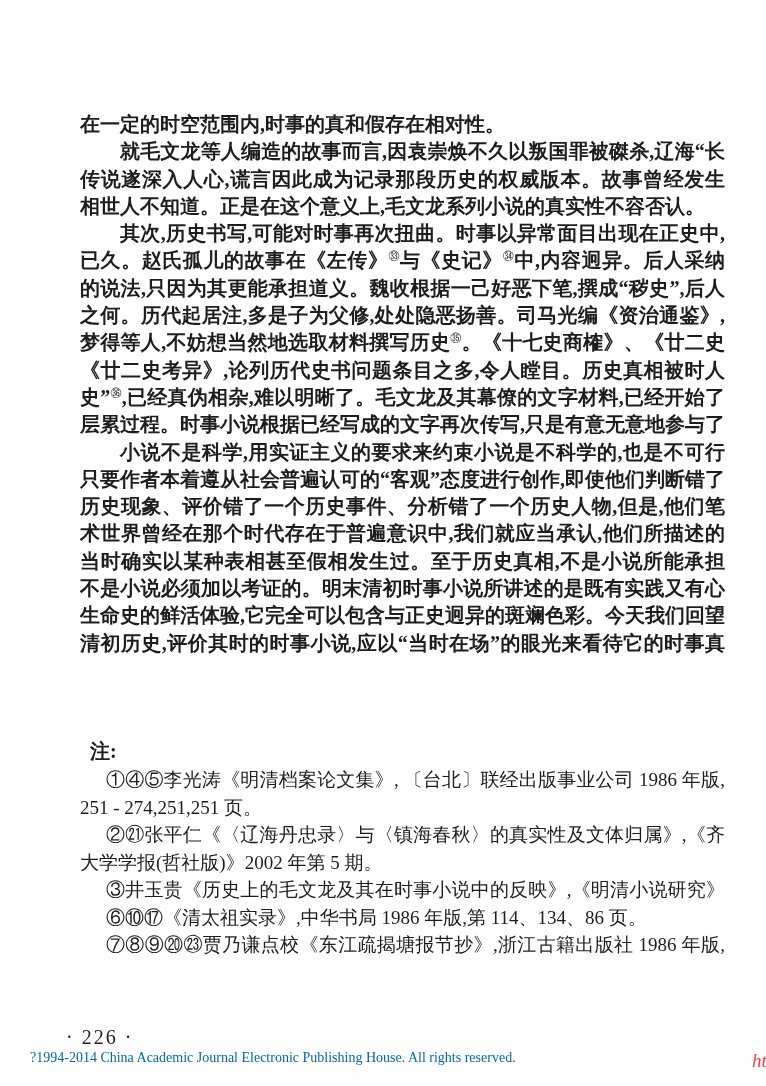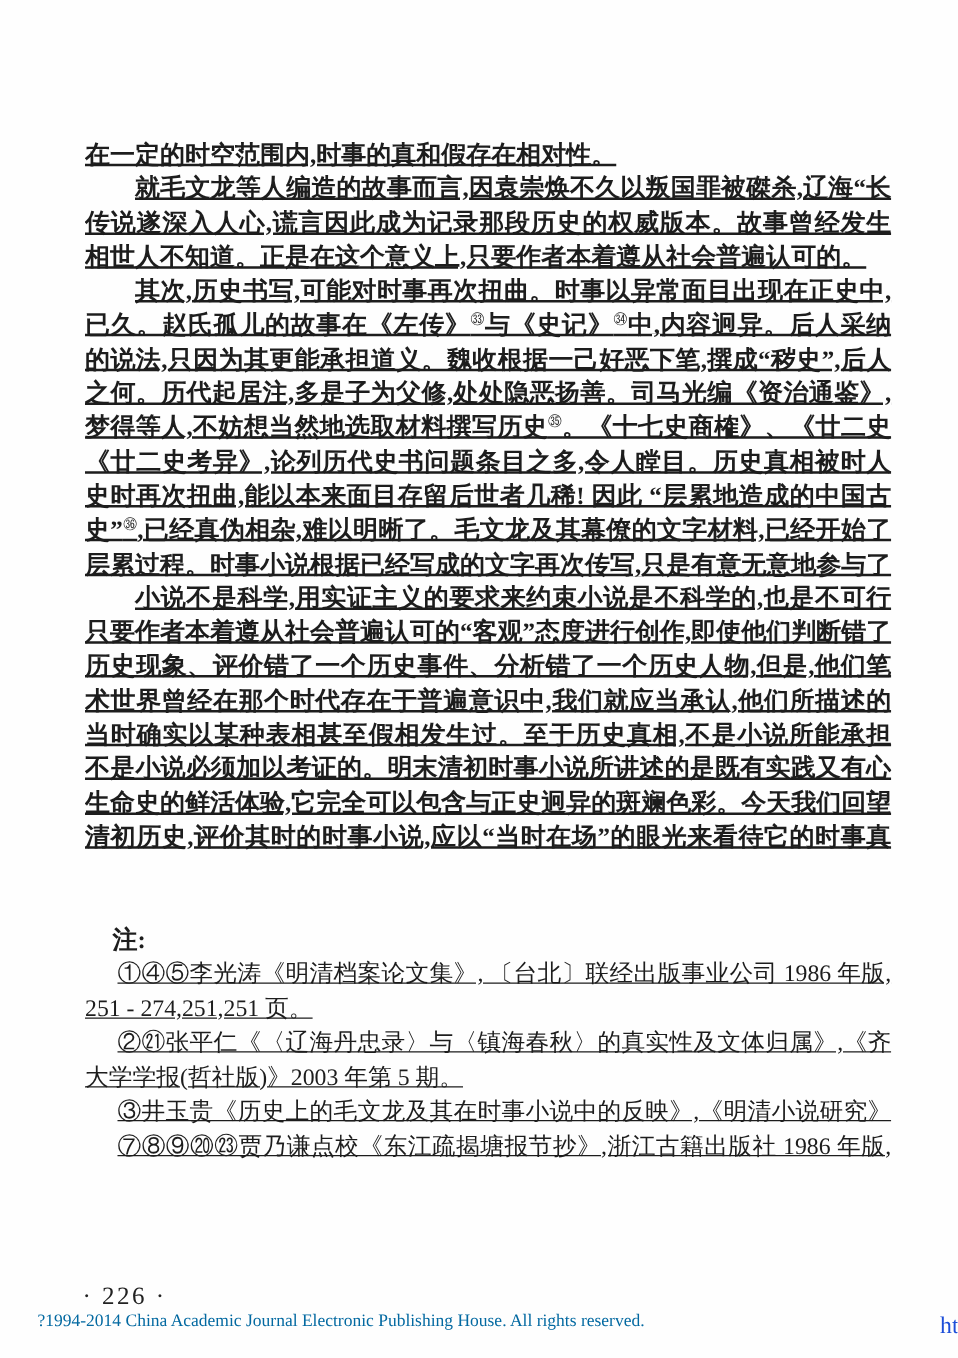--- a/index.html
+++ b/index.html
@@ -7,23 +7,22 @@
     width: 766px;
     height: 1086px;
     background: #fefefe;
     position: relative;
     overflow: hidden;
     font-family: "Liberation Serif", "DejaVu Serif", serif;
     color: #1d1d1d;
   }
   .textblock {
     position: absolute;
-    left: 68px;
+    left: 80px;
     width: 645px;
-    text-decoration: underline;
   }
   #body-text { top: 111px; }
   .line {
     font-size: 20px;
     font-weight: 600;
     line-height: 27.3px;
     height: 27.3px;
     overflow: hidden;
     text-align: justify;
     text-align-last: left;
@@ -71,59 +70,60 @@
     top: 1050px;
     font-size: 14px;
     color: #0369a1;
     white-space: nowrap;
   }
   #watermark-tail {
     position: absolute;
     left: 752px;
     top: 1050px;
     font-size: 19px;
-    color: #1d4ed8;
+    color: #ef4444;
     white-space: nowrap;
+    font-style: italic;
   }
 </style>
 </head>
 <body>
 
 <div id="body-text" class="textblock">
     <div class="line">在一定的时空范围内,时事的真和假存在相对性。</div>
     <div class="line j indent">就毛文龙等人编造的故事而言,因袁崇焕不久以叛国罪被磔杀,辽海“长城”</div>
     <div class="line j">传说遂深入人心,谎言因此成为记录那段历史的权威版本。故事曾经发生过,真</div>
-    <div class="line">相世人不知道。正是在这个意义上,只要作者本着遵从社会普遍认可的。</div>
+    <div class="line">相世人不知道。正是在这个意义上,毛文龙系列小说的真实性不容否认。</div>
     <div class="line j indent">其次,历史书写,可能对时事再次扭曲。时事以异常面目出现在正史中,由来</div>
     <div class="line j">已久。赵氏孤儿的故事在《左传》<sup>㉝</sup>与《史记》<sup>㉞</sup>中,内容迥异。后人采纳了《史记》</div>
     <div class="line j">的说法,只因为其更能承担道义。魏收根据一己好恶下笔,撰成“秽史”,后人无如</div>
     <div class="line j">之何。历代起居注,多是子为父修,处处隐恶扬善。司马光编《资治通鉴》,要求范</div>
     <div class="line j">梦得等人,不妨想当然地选取材料撰写历史<sup>㉟</sup>。《十七史商榷》、《廿二史札记》、</div>
     <div class="line j">《廿二史考异》,论列历代史书问题条目之多,令人瞠目。历史真相被时人掩盖,编</div>
-    <div class="line j">史时再次扭曲,能以本来面目存留后世者几稀! 因此 “层累地造成的中国古</div>
     <div class="line j">史”<sup>㊱</sup>,已经真伪相杂,难以明晰了。毛文龙及其幕僚的文字材料,已经开始了这个</div>
     <div class="line j">层累过程。时事小说根据已经写成的文字再次传写,只是有意无意地参与了这一</div>
     <div class="line j indent">小说不是科学,用实证主义的要求来约束小说是不科学的,也是不可行的。</div>
     <div class="line j">只要作者本着遵从社会普遍认可的“客观”态度进行创作,即使他们判断错了一个</div>
     <div class="line j">历史现象、评价错了一个历史事件、分析错了一个历史人物,但是,他们笔下的艺</div>
     <div class="line j">术世界曾经在那个时代存在于普遍意识中,我们就应当承认,他们所描述的时事</div>
     <div class="line j">当时确实以某种表相甚至假相发生过。至于历史真相,不是小说所能承担的,也</div>
     <div class="line j">不是小说必须加以考证的。明末清初时事小说所讲述的是既有实践又有心灵的</div>
     <div class="line j">生命史的鲜活体验,它完全可以包含与正史迥异的斑斓色彩。今天我们回望明末</div>
     <div class="line j">清初历史,评价其时的时事小说,应以“当时在场”的眼光来看待它的时事真实性。</div>
   </div>
 
 <div id="notes-heading">注:</div>
 
 <div id="notes-text" class="textblock">
     <div class="nline j indent">①④⑤李光涛《明清档案论文集》, 〔台北〕联经出版事业公司 1986 年版,第</div>
     <div class="nline">251 - 274,251,251 页。</div>
     <div class="nline j indent">②㉑张平仁《〈辽海丹忠录〉与〈镇海春秋〉的真实性及文体归属》,《齐齐哈尔</div>
-    <div class="nline">大学学报(哲社版)》2003 年第 5 期。</div>
+    <div class="nline">大学学报(哲社版)》2002 年第 5 期。</div>
     <div class="nline j indent">③井玉贵《历史上的毛文龙及其在时事小说中的反映》,《明清小说研究》2008</div>
+    <div class="nline indent">⑥⑩⑰《清太祖实录》,中华书局 1986 年版,第 114、134、86 页。</div>
     <div class="nline j indent">⑦⑧⑨⑳㉓贾乃谦点校《东江疏揭塘报节抄》,浙江古籍出版社 1986 年版,第</div>
   </div>
 
 <div id="page-number">· 226 ·</div>
 
 <div id="watermark">?1994-2014 China Academic Journal Electronic Publishing House. All rights reserved.</div>
 
 <div id="watermark-tail">ht</div>
 
 </body></html>

